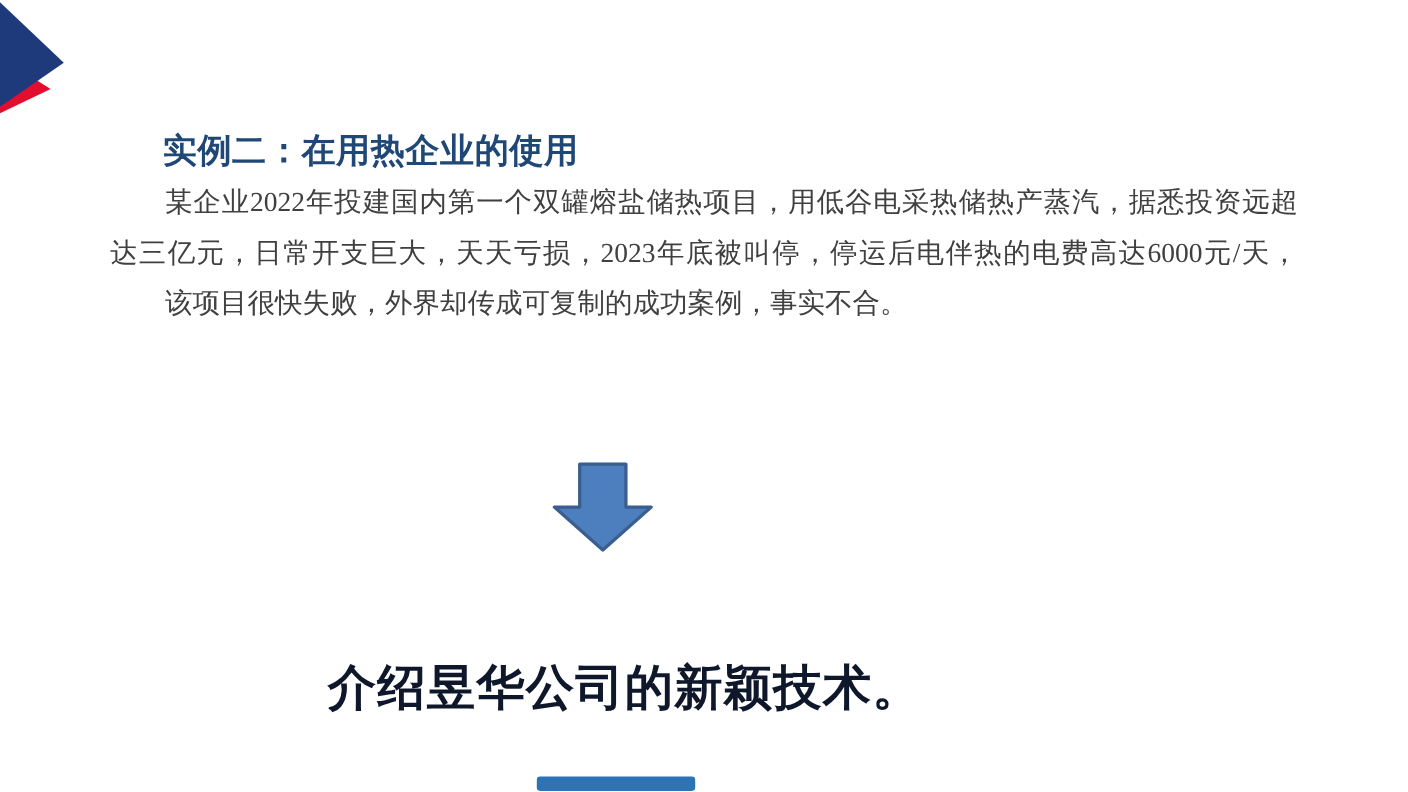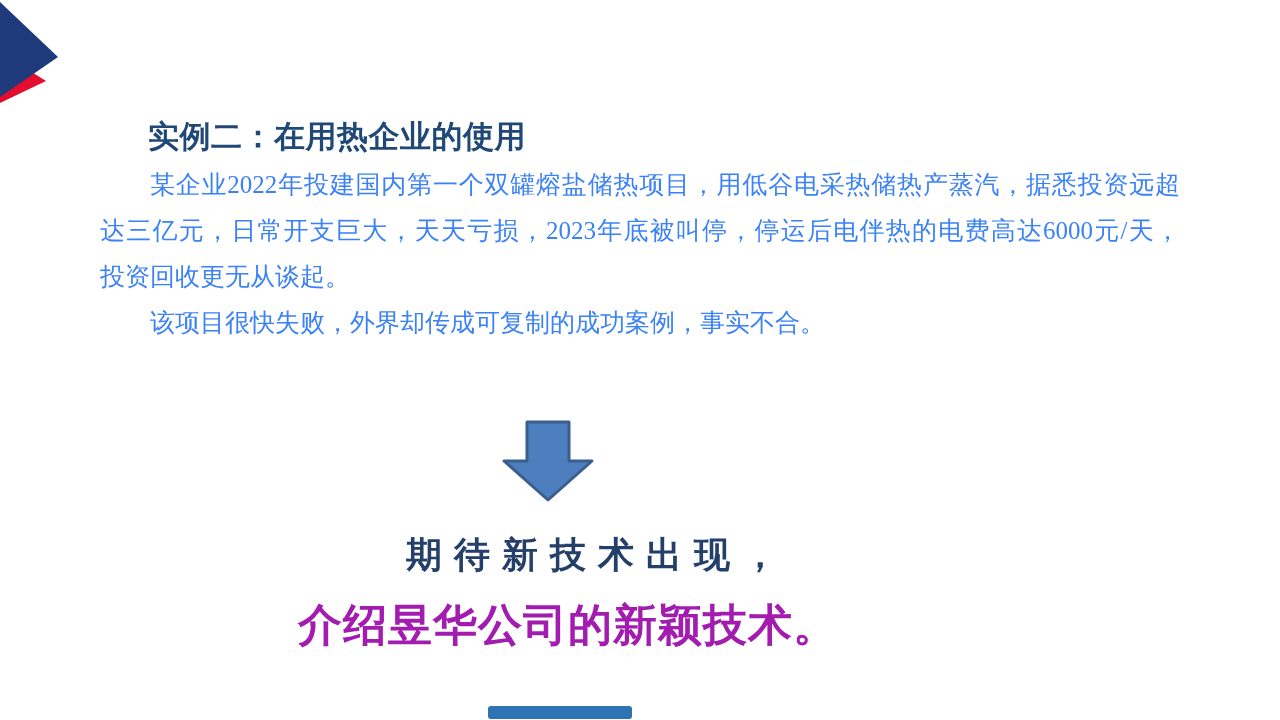--- a/index.html
+++ b/index.html
@@ -30,21 +30,21 @@
     white-space: nowrap;
   }
 
   
   #body-text {
     position: absolute;
     left: 100px; top: 162px;
     width: 1080px;
     font-family: "Liberation Serif", "DejaVu Serif", serif;
     font-size: 25px;
-    color: #3b82f6;
+    color: #404040;
     line-height: 46px;
   }
   .body-line {
     height: 46px;
     text-align: justify;
     text-align-last: justify;
     overflow: hidden;
     white-space: nowrap;
   }
   .body-line.last, .body-line.single {
@@ -71,21 +71,21 @@
     color: #24406A;
     white-space: nowrap;
   }
   #conclusion-line2 {
     position: absolute;
     left: 568px; top: 596px;
     transform: translateX(-50%);
     font-size: 44px;
     font-weight: bold;
     letter-spacing: 1px;
-    color: #a21caf;
+    color: #0f172a;
     white-space: nowrap;
   }
 
   
   #footer-bar {
     position: absolute;
     left: 488px; top: 706px;
     width: 144px; height: 13px;
     background: #2E74B5;
     border-radius: 3px;
@@ -99,26 +99,24 @@
   <svg id="corner-flag" viewBox="0 0 70 110" xmlns="http://www.w3.org/2000/svg" aria-hidden="true">
     <polygon points="0,52 46,81 0,103" fill="#E30D2E"></polygon>
     <polygon points="0,2 58,57 0,97" fill="#1E3A7A"></polygon>
   </svg>
 
   <div id="title">实例二：在用热企业的使用</div>
 
   <div id="body-text">
     <div class="body-line indent">某企业2022年投建国内第一个双罐熔盐储热项目，用低谷电采热储热产蒸汽，据悉投资远超</div>
     <div class="body-line">达三亿元，日常开支巨大，天天亏损，2023年底被叫停，停运后电伴热的电费高达6000元/天，</div>
-    <div class="body-line last">投资回收更无从谈起。</div>
     <div class="body-line single indent">该项目很快失败，外界却传成可复制的成功案例，事实不合。</div>
   </div>
 
   <svg id="down-arrow" viewBox="0 0 96 86" xmlns="http://www.w3.org/2000/svg" aria-hidden="true">
     <polygon points="27,3 69,3 69,42 92,42 48,81 4,42 27,42" fill="#4D7EBD" stroke="#3A5F8F" stroke-width="3" stroke-linejoin="round"></polygon>
   </svg>
 
-  <div id="conclusion-line1">期待新技术出现，</div>
   <div id="conclusion-line2">介绍昱华公司的新颖技术。</div>
 
   <div id="footer-bar"></div>
 
 </div>
 
 </body></html>

